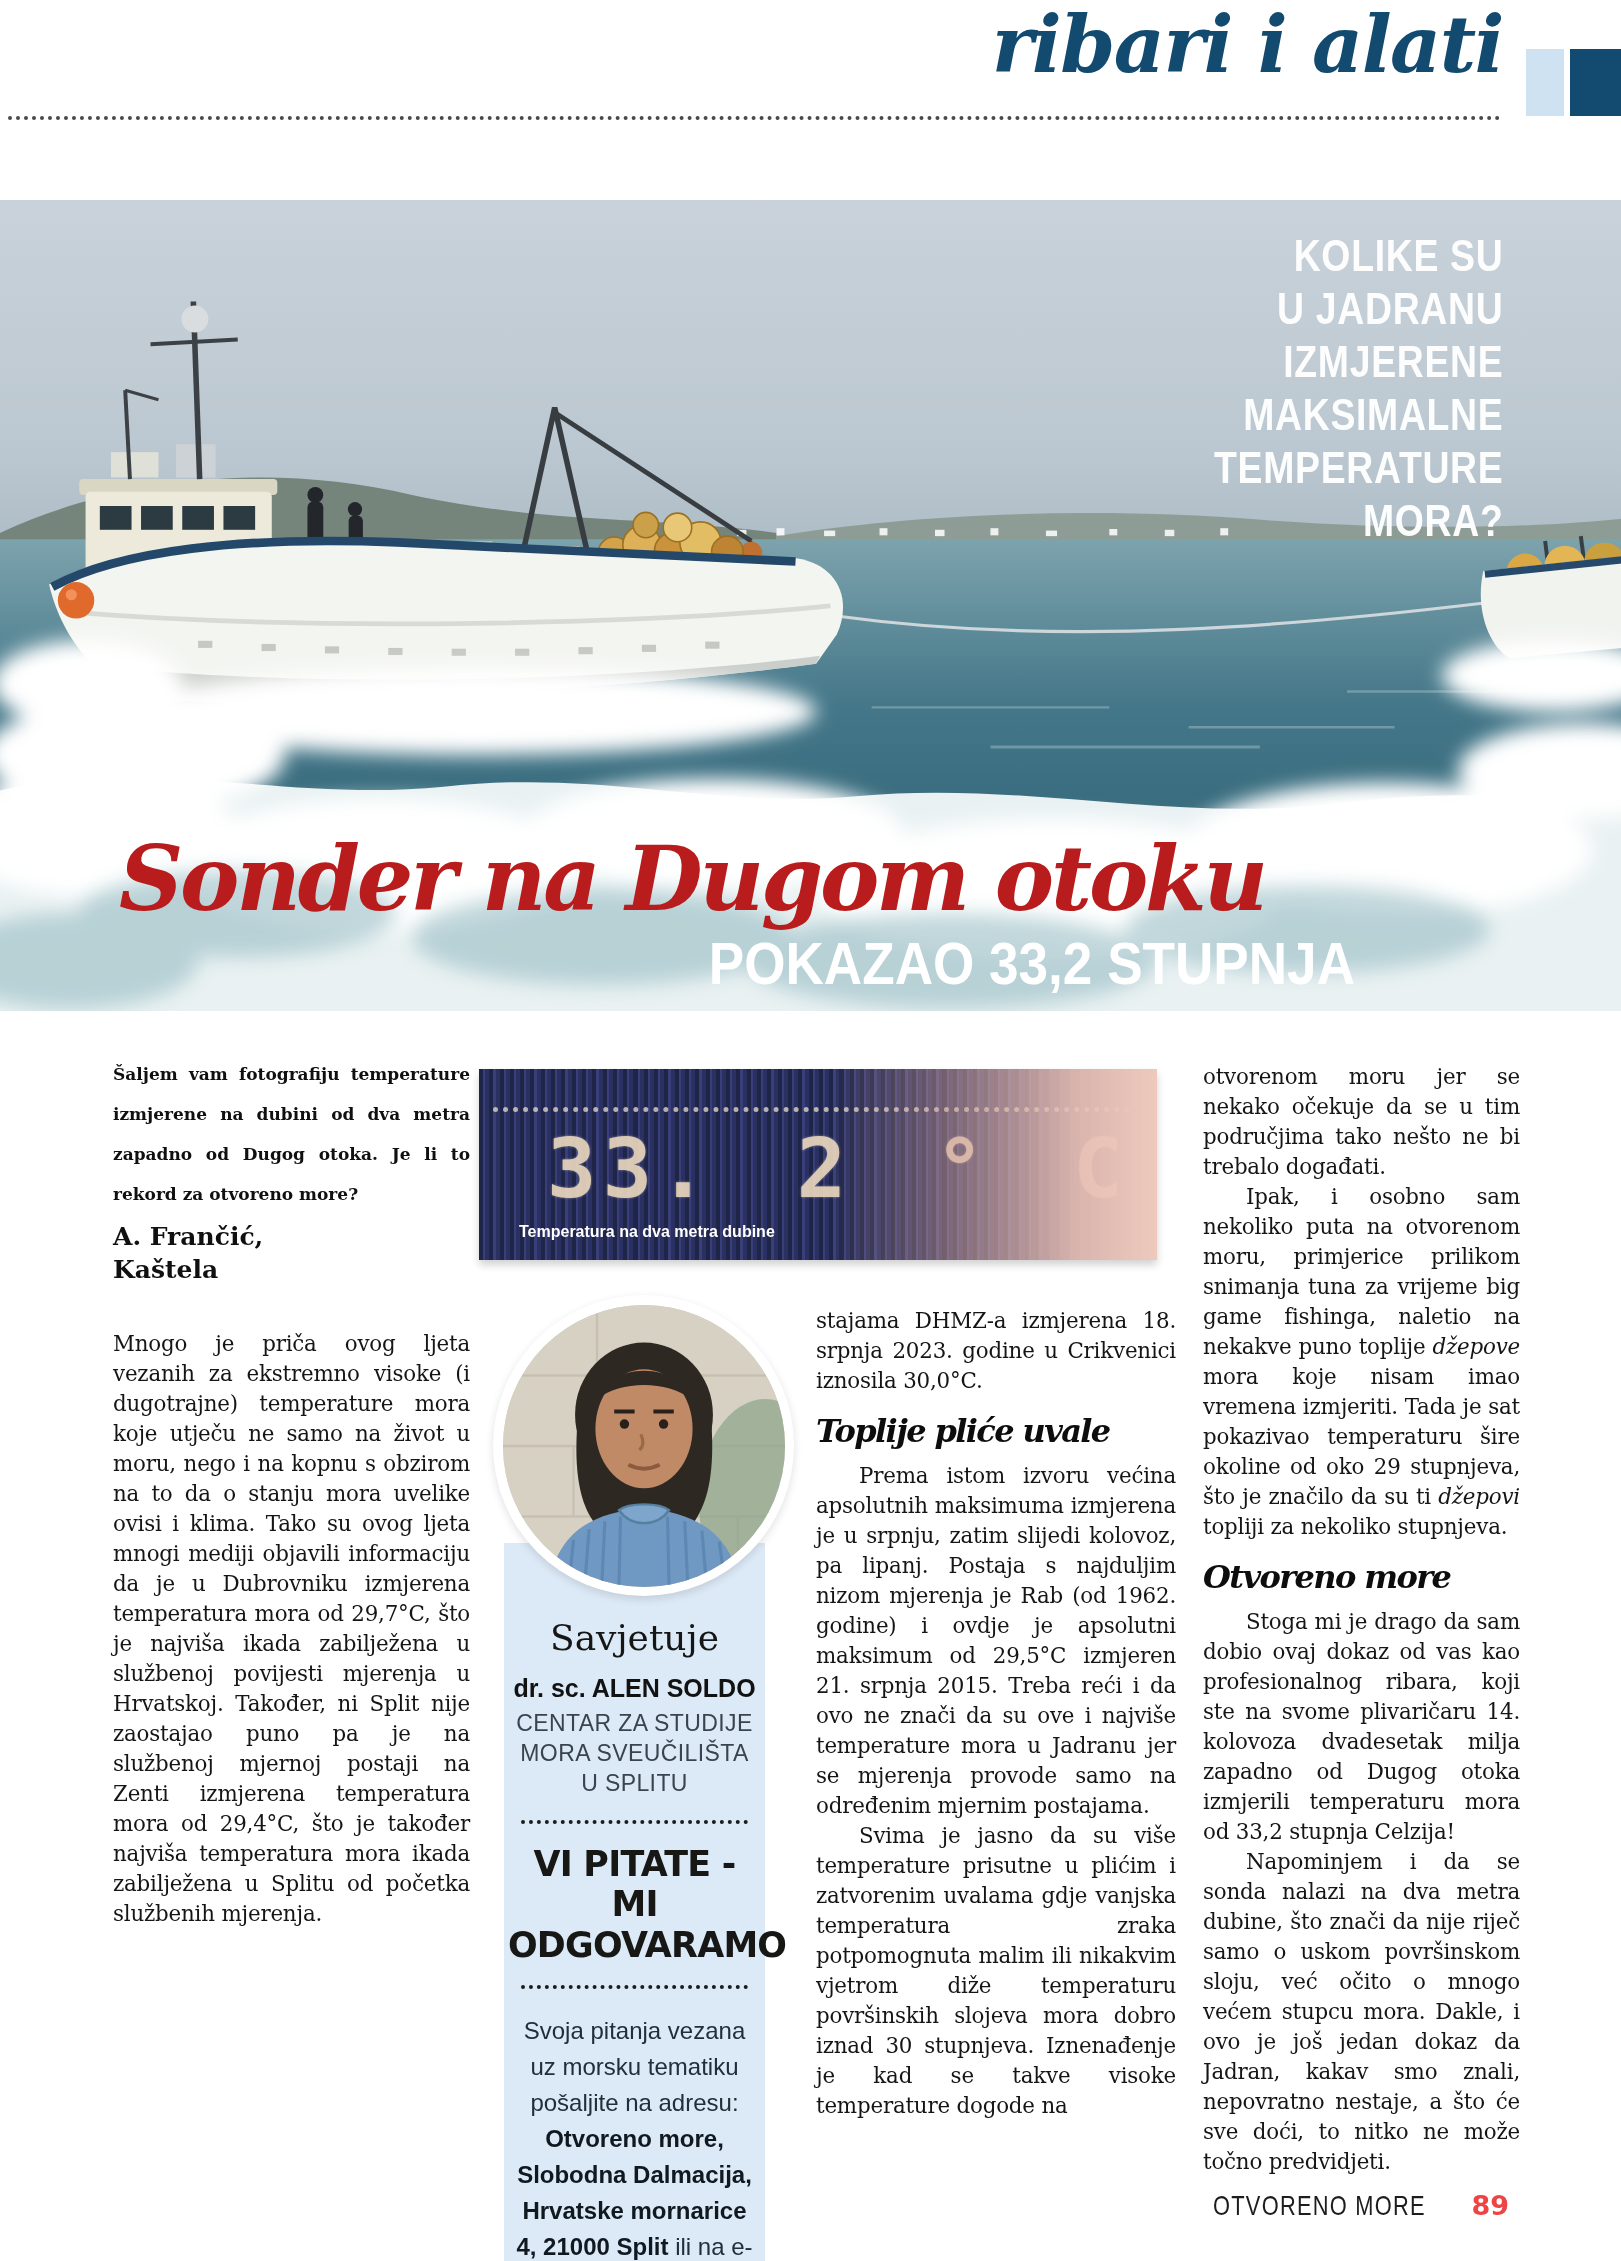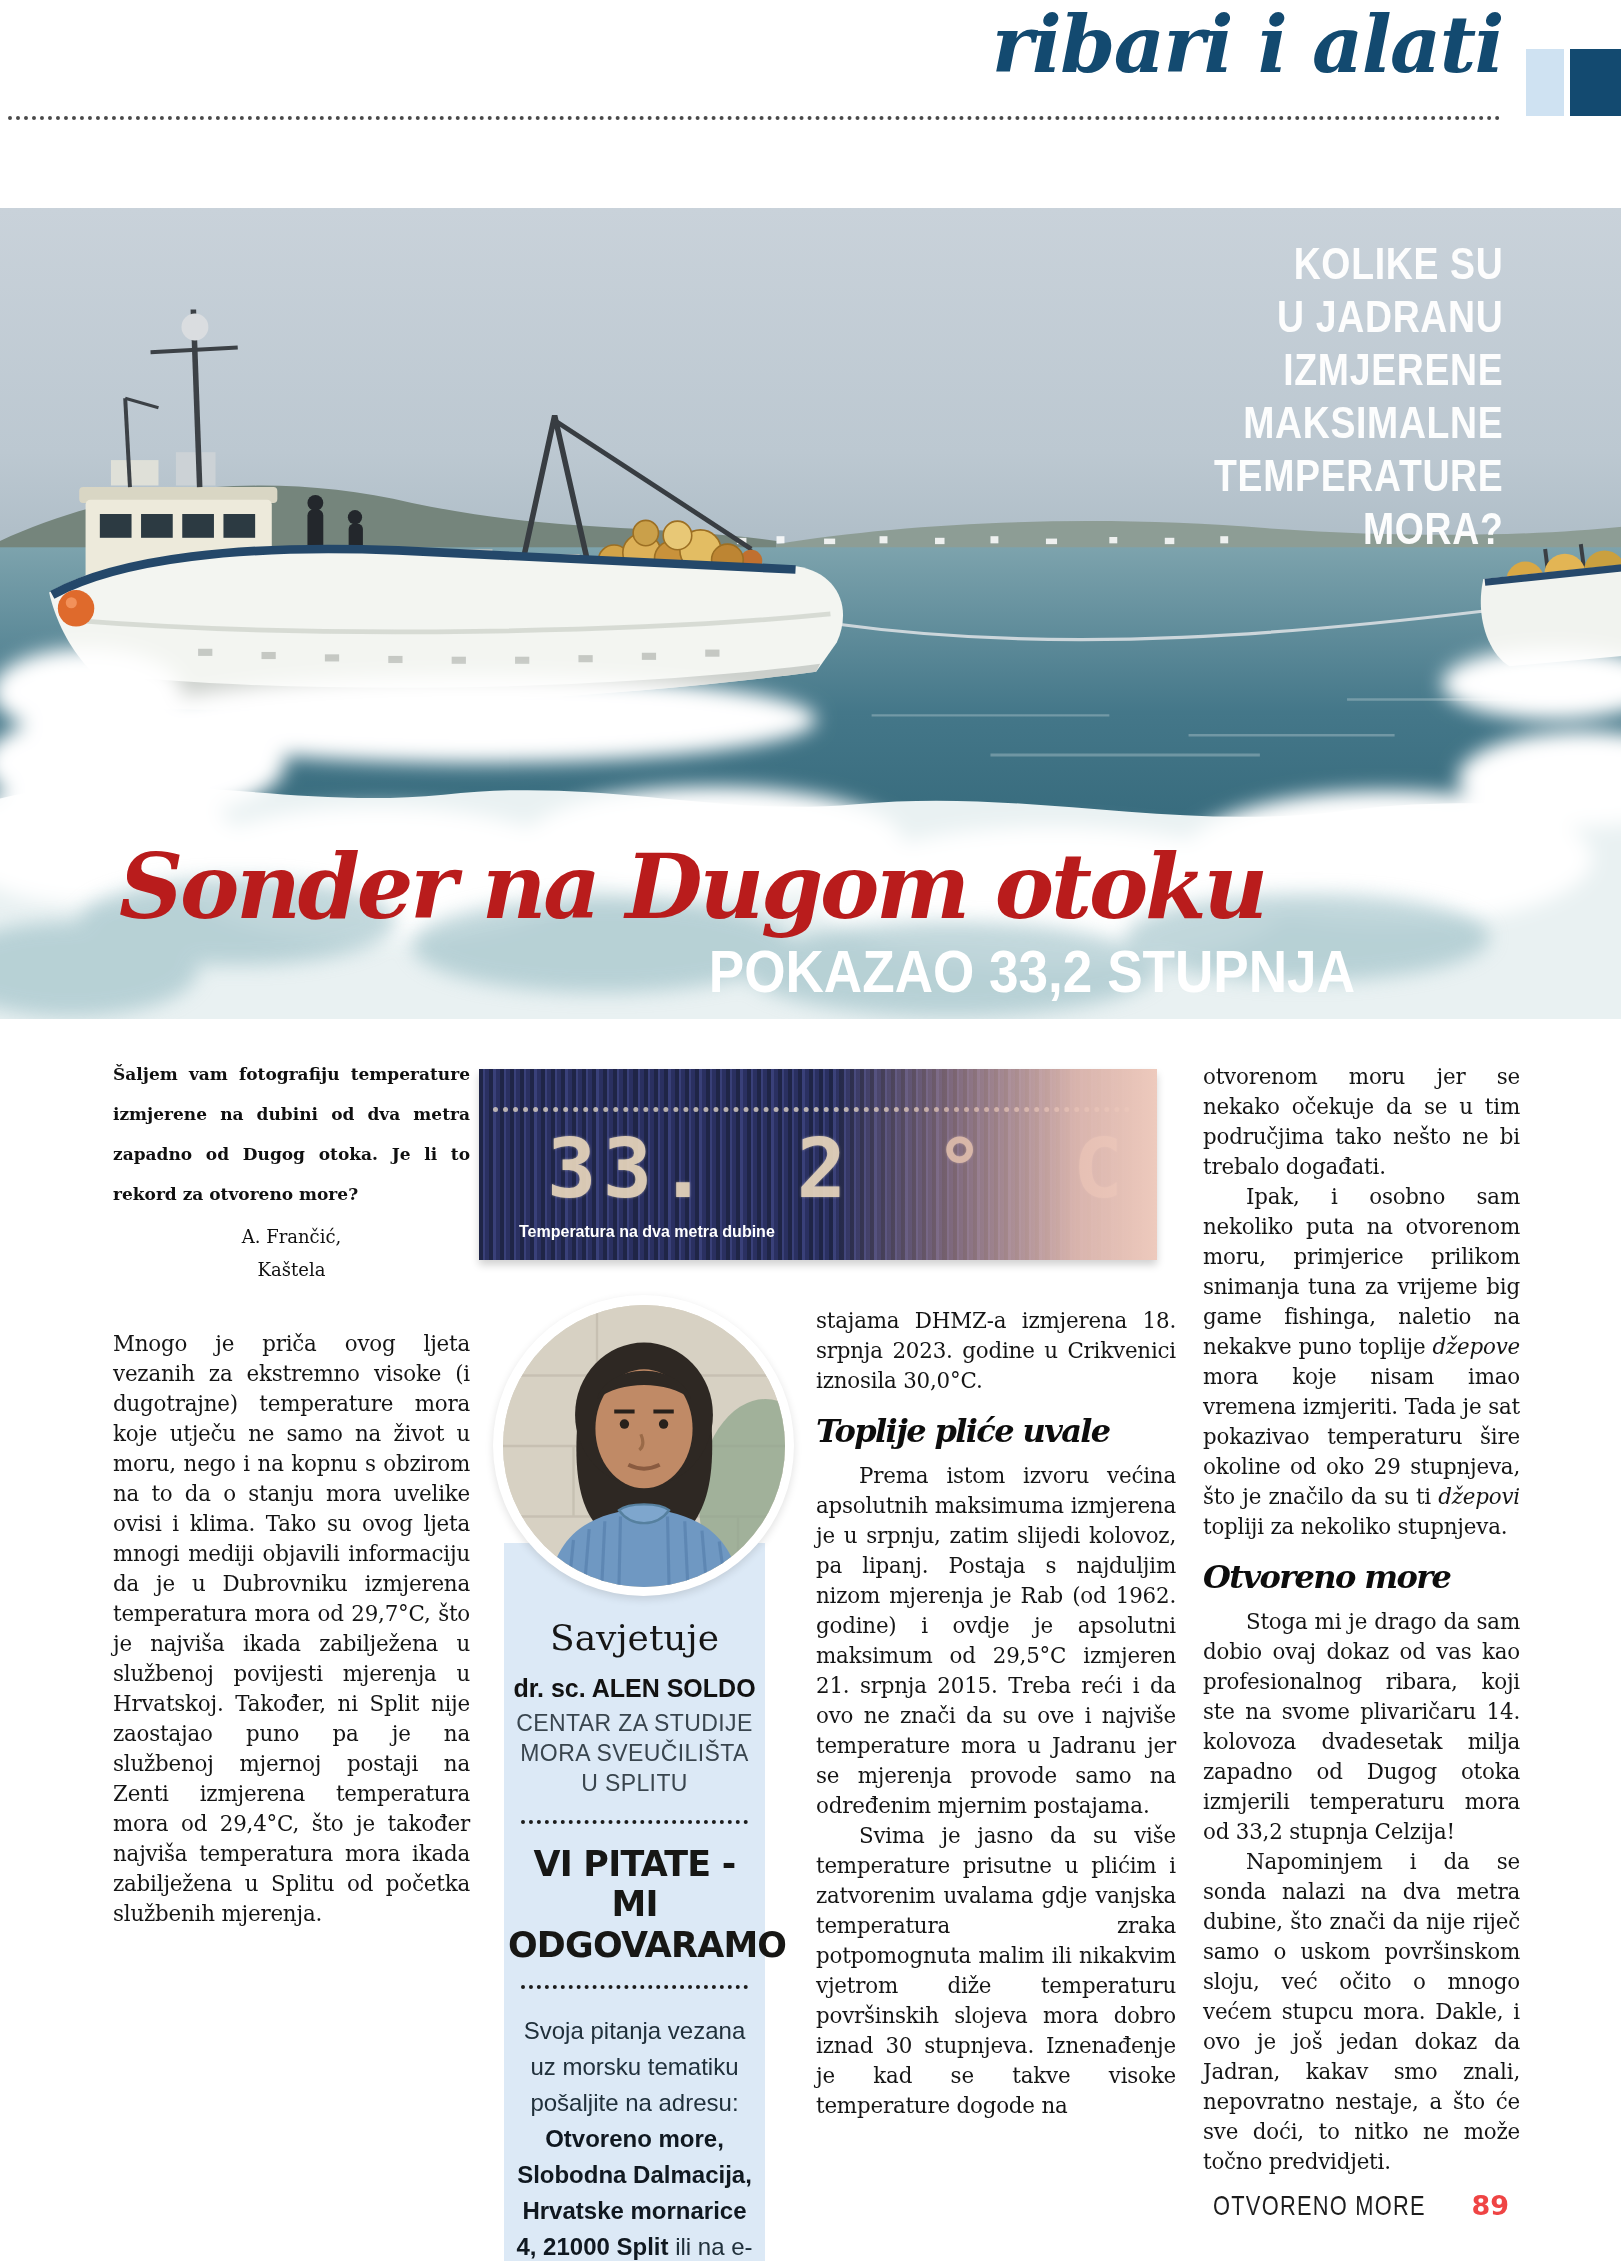--- a/index.html
+++ b/index.html
@@ -8,37 +8,37 @@
 
   
   .masthead-title{position:absolute;top:4.8px;right:119px;font-family:"DejaVu Serif",serif;
     font-style:italic;font-weight:700;font-size:79px;line-height:1;color:#134a70;letter-spacing:-1.6px;}
   .sq{position:absolute;top:49px;}
   .sq-light{right:58px;width:38px;height:67px;background:#cfe2f2;}
   .sq-dark{right:0;width:52px;height:67px;background:#134a70;}
   .dotted-rule{position:absolute;top:116px;left:8px;width:1493px;border-top:4px dotted #4a4a4a;}
 
   
-  .hero{position:absolute;top:208px;left:0;width:1622px;height:977px;overflow:hidden;}
+  .hero{position:absolute;top:200px;left:0;width:1622px;height:977px;overflow:hidden;}
   .hero svg{position:absolute;inset:0;}
   .kicker{position:absolute;top:28.5px;right:119px;text-align:right;color:#fff;
     font-family:"Liberation Sans",sans-serif;font-weight:700;font-size:44px;line-height:53px;
     transform:scaleX(.85);transform-origin:right top;letter-spacing:0.8px;opacity:.97;}
   .headline{position:absolute;left:119px;top:634px;font-family:"DejaVu Serif",serif;font-style:italic;
     font-weight:700;font-size:89px;line-height:1;color:#b91c1c;letter-spacing:-3.2px;white-space:nowrap;}
   .subheadline{position:absolute;right:267px;top:735px;color:#fff;font-family:"Liberation Sans",sans-serif;
     font-weight:700;font-size:59px;line-height:1;transform:scaleX(.9);transform-origin:right top;white-space:nowrap;}
 
   
   .col{position:absolute;color:#151515;}
   .bp{font-size:21.4px;line-height:30px;text-align:justify;margin:0;letter-spacing:-0.2px;}
   .bp + .bp{margin-top:0;}
   .indent{text-indent:43px;}
   .intro{font-weight:700;font-size:17px;line-height:40px;text-align:justify;color:#101010;}
-  .signature{font-weight:400;font-size:18px;line-height:33px;text-align:center;margin-top:6.3px;color:#101010;}
+  .signature{font-weight:700;font-size:25px;line-height:33px;text-align:left;margin-top:6.3px;color:#101010;}
   .subhead{font-family:"DejaVu Serif",serif;font-style:italic;font-weight:700;font-size:32px;
     line-height:1.05;letter-spacing:-1.6px;color:#0d0d0d;margin:19px 0 12.7px 0;}
   .it{font-style:italic;}
 
   .col1{left:113px;top:1054px;width:357px;}
   .col1-body{margin-top:43px;}
   .col3{left:816px;top:1306px;width:360px;}
   .col4{left:1203px;top:1062px;width:317px;}
 
   

